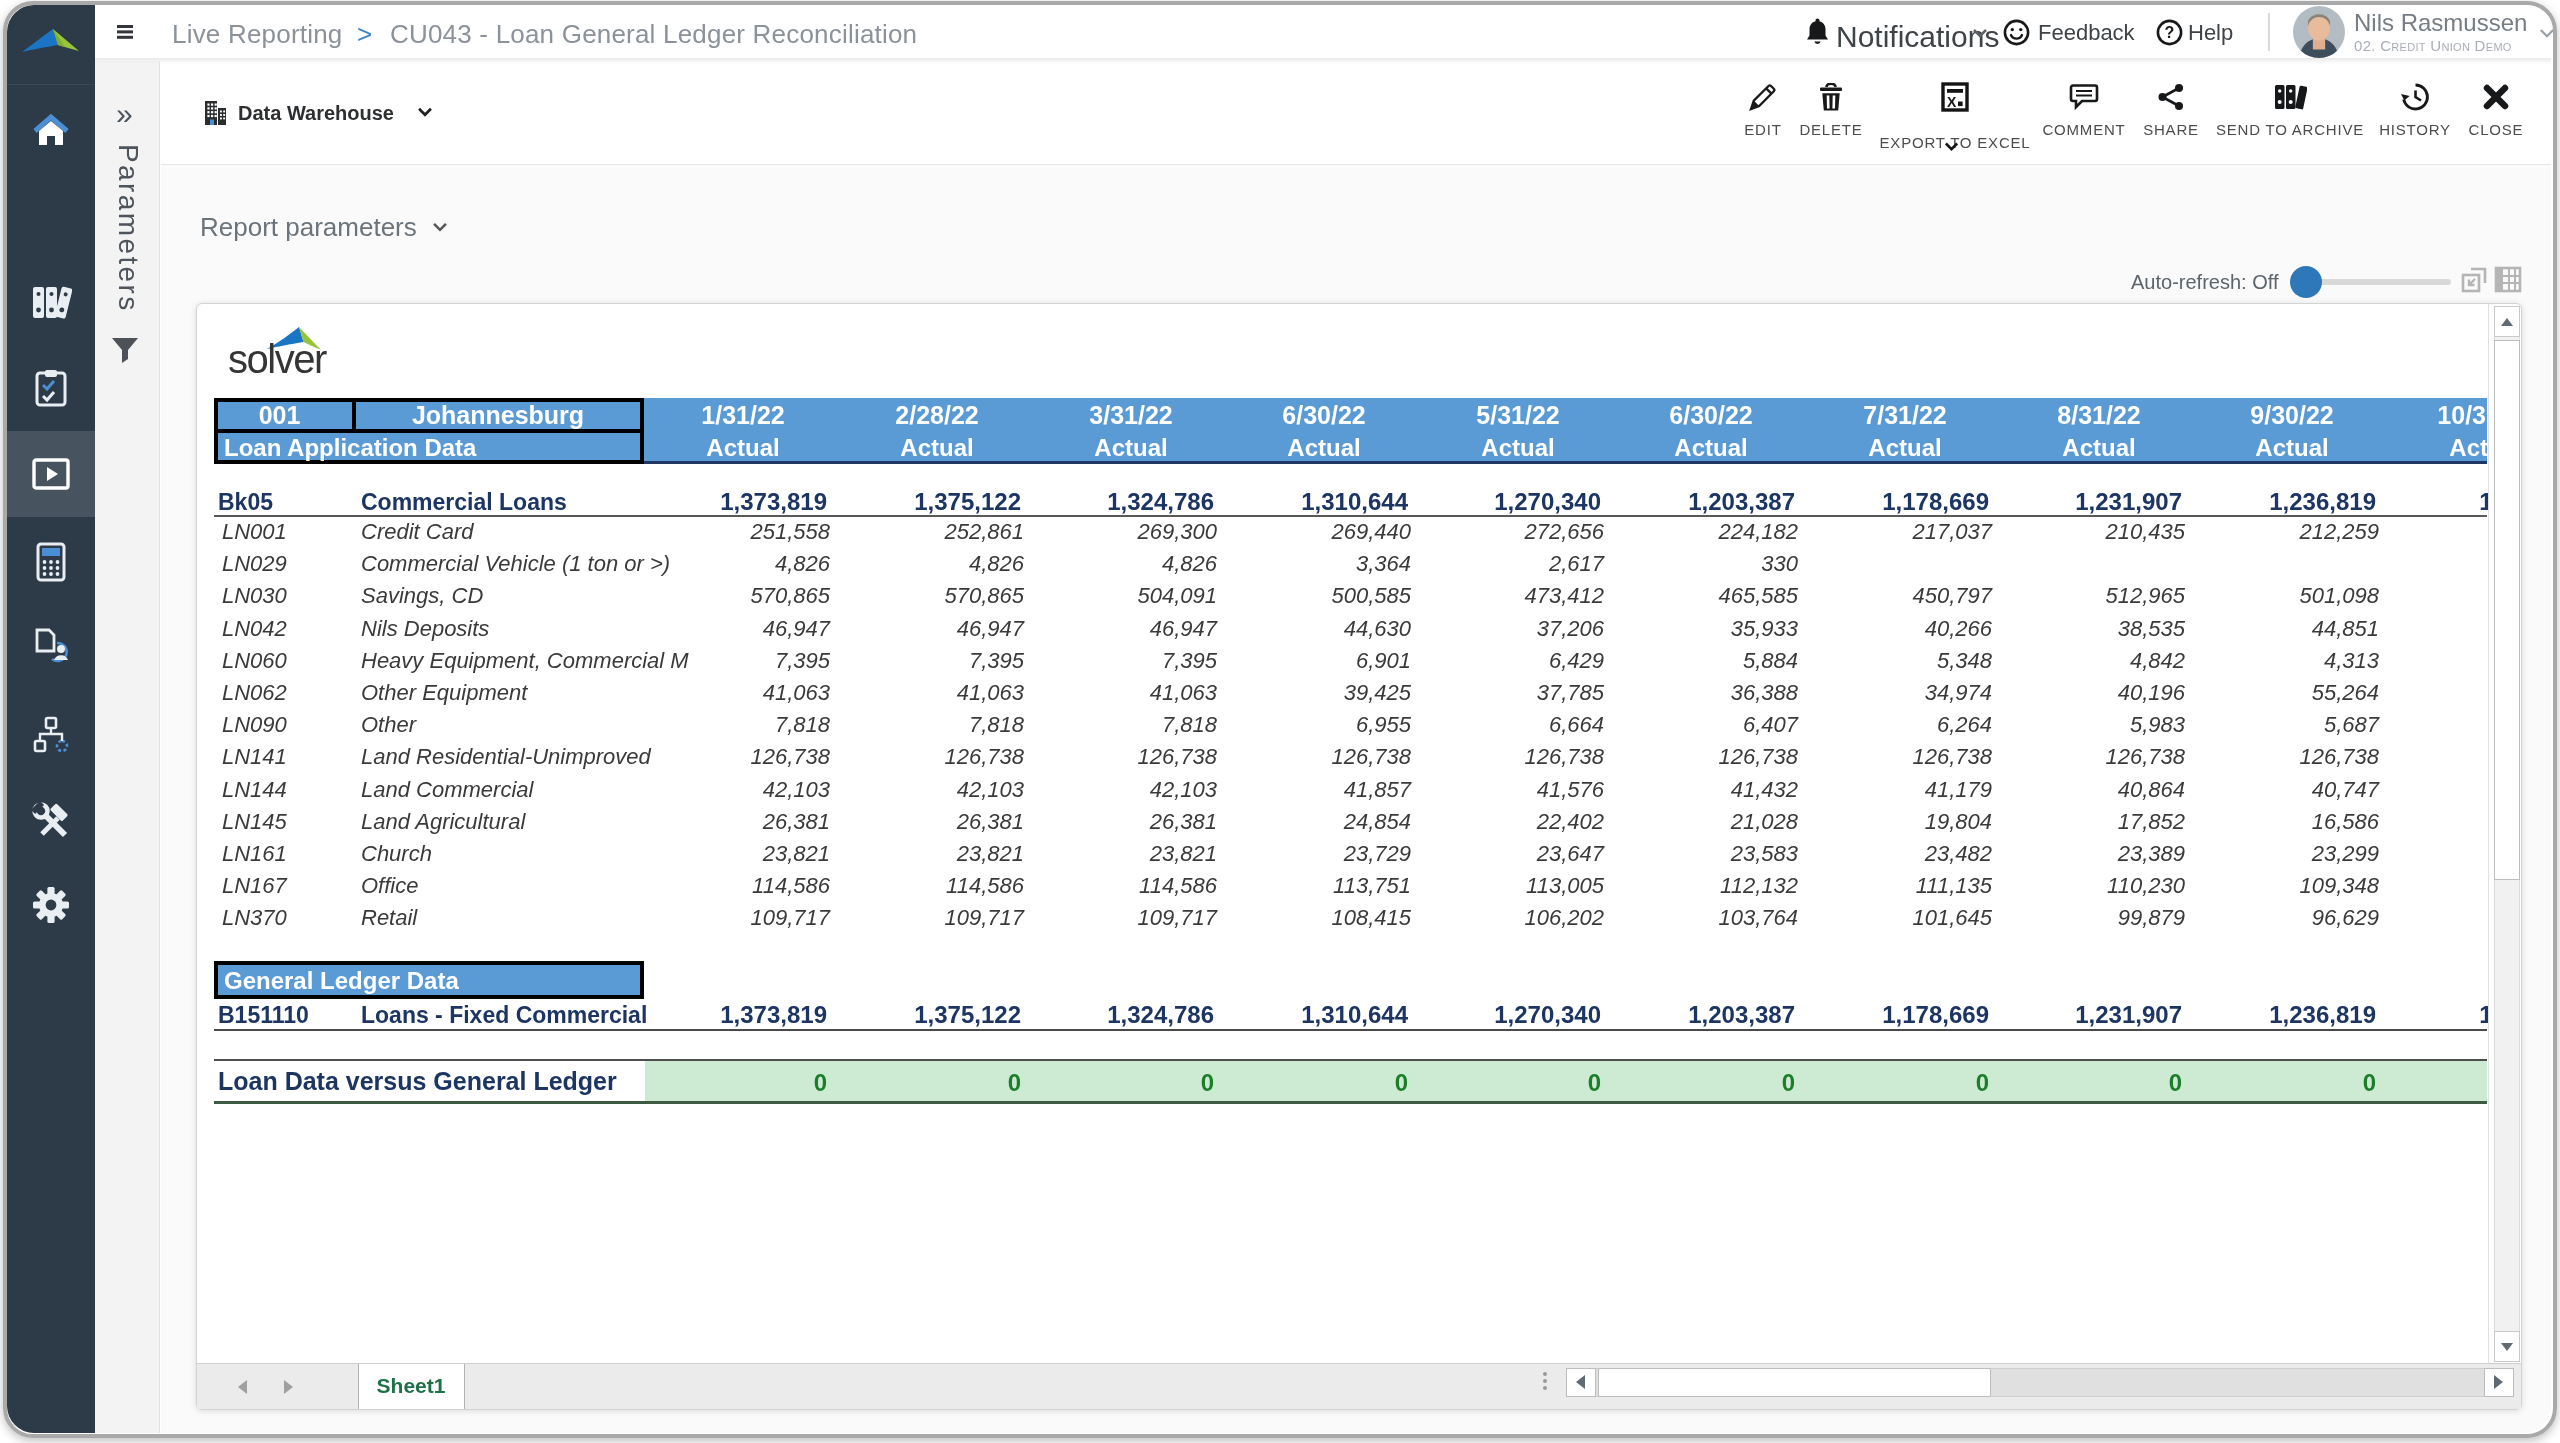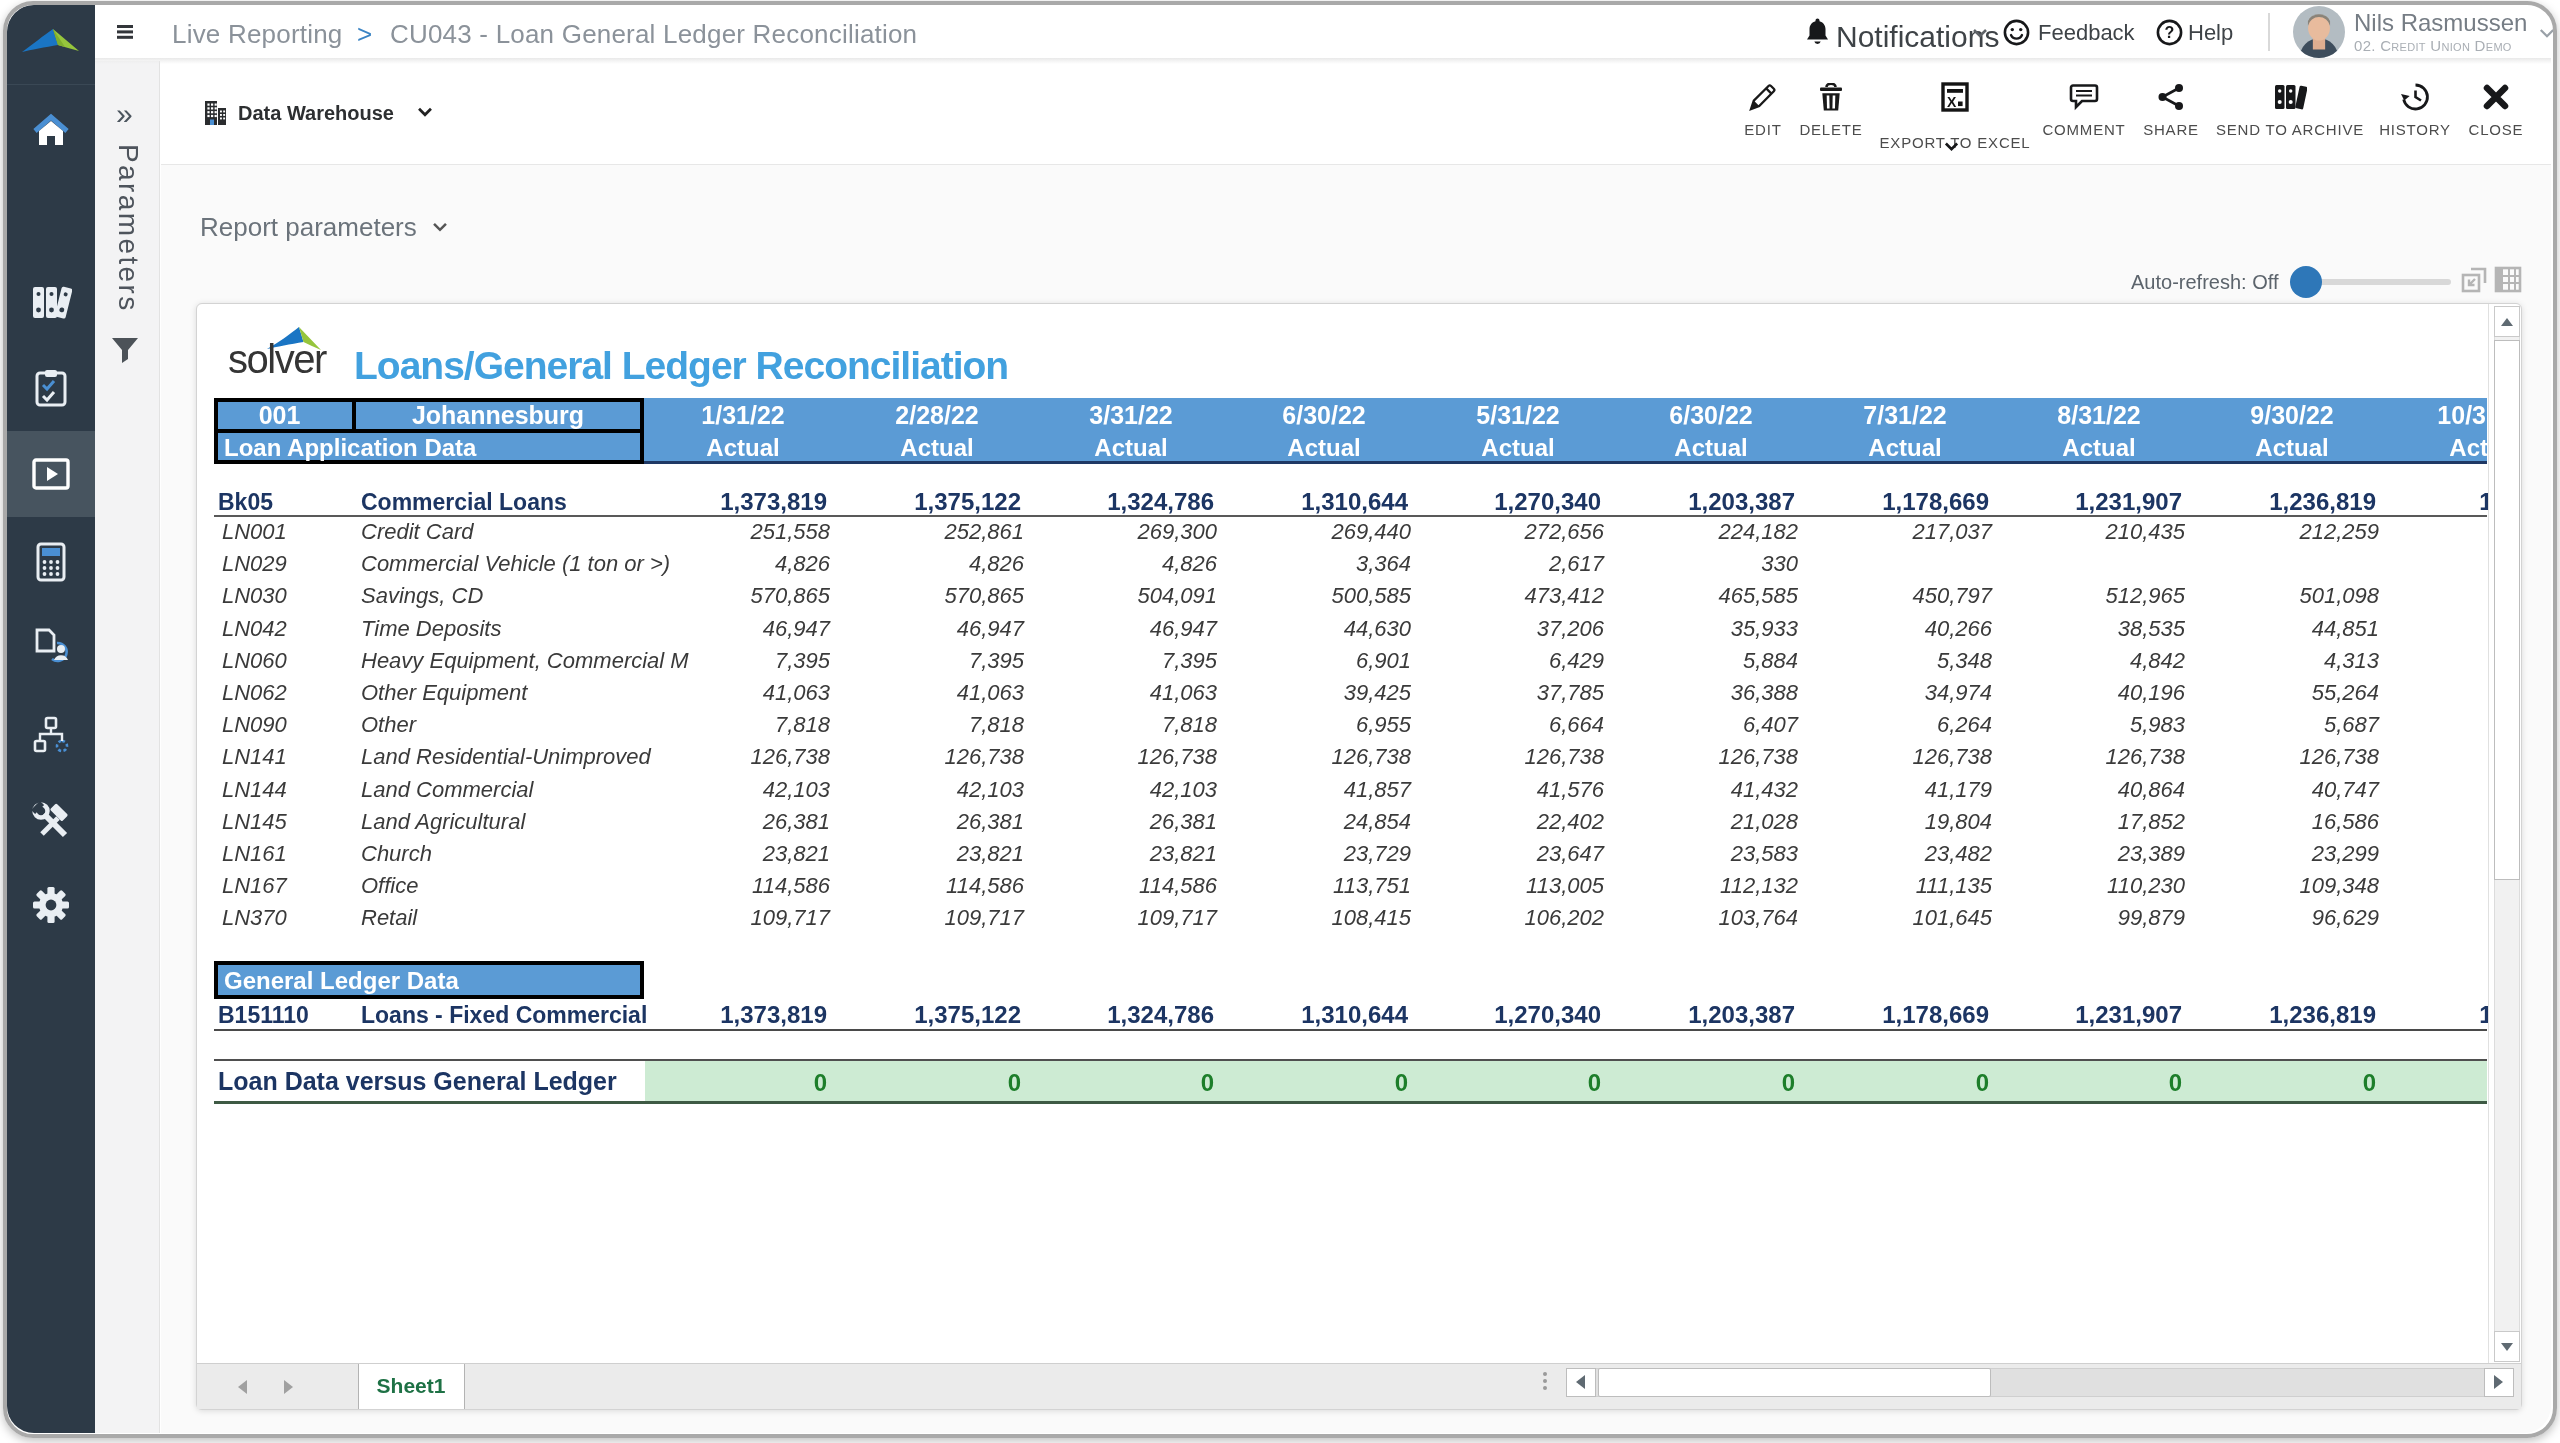--- a/index.html
+++ b/index.html
@@ -313,21 +313,20 @@
     </g>
 </svg>
 <div class="a" style="left:196px;top:303px;width:2326px;height:1107px;background:#fff;border:1px solid #d3d3d3;border-radius:6px;box-shadow:0 1px 6px rgba(0,0,0,.13)"></div>
 <div class="a" style="left:197px;top:304px;width:2291px;height:1059px;overflow:hidden">
     <div style="position:absolute;left:-197px;top:-304px;width:2560px;height:1443px">
 <svg class="a" style="left:266px;top:326px" width="56" height="26" viewBox="0 0 56 26">
 <path d="M1 23 C12 17 24 8 33 1 L37.5 16 C25 18 10 21 1 23 Z" fill="#1a75c4"></path>
 <path d="M33 1 L55 24 C48 21 42 18 37.5 16 Z" fill="#96c53c"></path>
 </svg>
 <div class="a nw" style="left:228px;top:337px;font-size:40px;color:#353535;letter-spacing:-1.5px">solver</div>
-<div class="a nw" style="left:354px;top:344px;font-size:39px;font-weight:bold;letter-spacing:-1px;color:#42a1df">Loans/General Ledger Reconciliation</div>
 <div class="a" style="left:214px;top:398px;width:2273px;height:63px;background:#5b9bd5"></div>
 <div class="a" style="left:644px;top:461px;width:1843px;height:3px;background:#1f3864"></div>
 <div class="a" style="left:214px;top:398px;width:430px;height:66px;border:4px solid #000"></div>
 <div class="a" style="left:352px;top:402px;width:4px;height:28px;background:#000"></div>
 <div class="a" style="left:218px;top:429px;width:422px;height:4px;background:#000"></div>
 <div class="hdrc" style="left:218px;top:399px;width:123px">001</div>
 <div class="hdrc" style="left:356px;top:399px;width:284px">Johannesburg</div>
 <div class="hdrc" style="left:224px;top:431px;text-align:left;font-size:24px">Loan Application Data</div>
 <div class="hdrc" style="left:646px;top:399px;width:194px">1/31/22</div>
 <div class="hdrc" style="left:646px;top:431px;width:194px;font-size:24px">Actual</div>
@@ -386,21 +385,21 @@
 <div class="num itl" style="right:1730px;top:583px">570,865</div>
 <div class="num itl" style="right:1536px;top:583px">570,865</div>
 <div class="num itl" style="right:1343px;top:583px">504,091</div>
 <div class="num itl" style="right:1149px;top:583px">500,585</div>
 <div class="num itl" style="right:956px;top:583px">473,412</div>
 <div class="num itl" style="right:762px;top:583px">465,585</div>
 <div class="num itl" style="right:568px;top:583px">450,797</div>
 <div class="num itl" style="right:375px;top:583px">512,965</div>
 <div class="num itl" style="right:181px;top:583px">501,098</div>
 <div class="a nw itl" style="left:222px;top:616px">LN042</div>
-<div class="a nw itl" style="left:361px;top:616px">Time Deposits</div>
+<div class="a nw itl" style="left:361px;top:616px">Nils Deposits</div>
 <div class="num itl" style="right:1730px;top:616px">46,947</div>
 <div class="num itl" style="right:1536px;top:616px">46,947</div>
 <div class="num itl" style="right:1343px;top:616px">46,947</div>
 <div class="num itl" style="right:1149px;top:616px">44,630</div>
 <div class="num itl" style="right:956px;top:616px">37,206</div>
 <div class="num itl" style="right:762px;top:616px">35,933</div>
 <div class="num itl" style="right:568px;top:616px">40,266</div>
 <div class="num itl" style="right:375px;top:616px">38,535</div>
 <div class="num itl" style="right:181px;top:616px">44,851</div>
 <div class="a nw itl" style="left:222px;top:648px">LN060</div>

